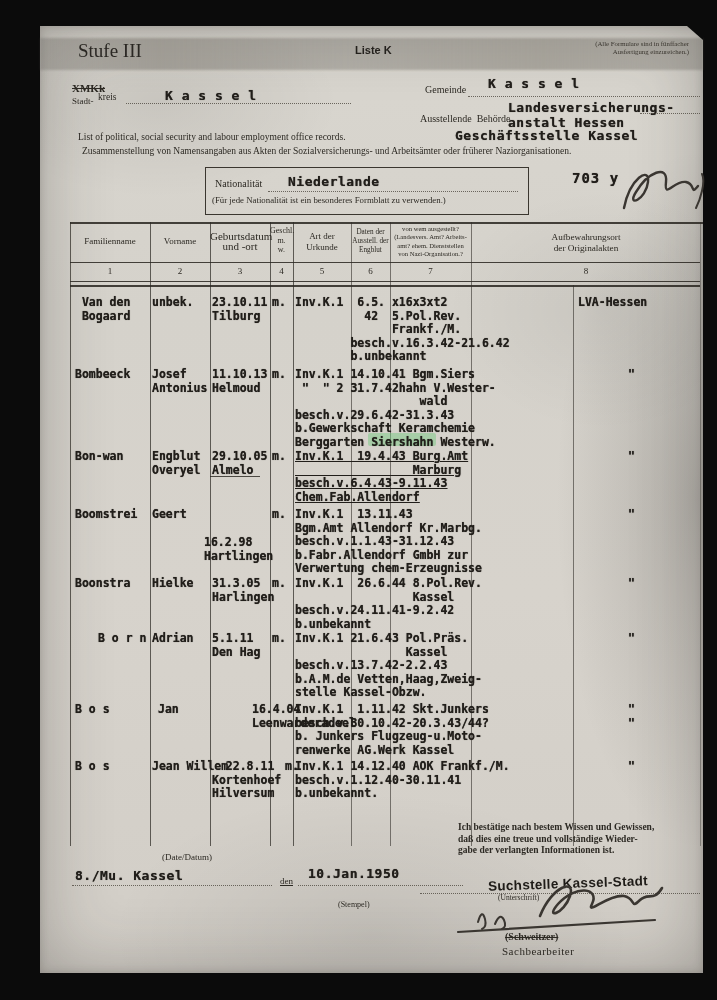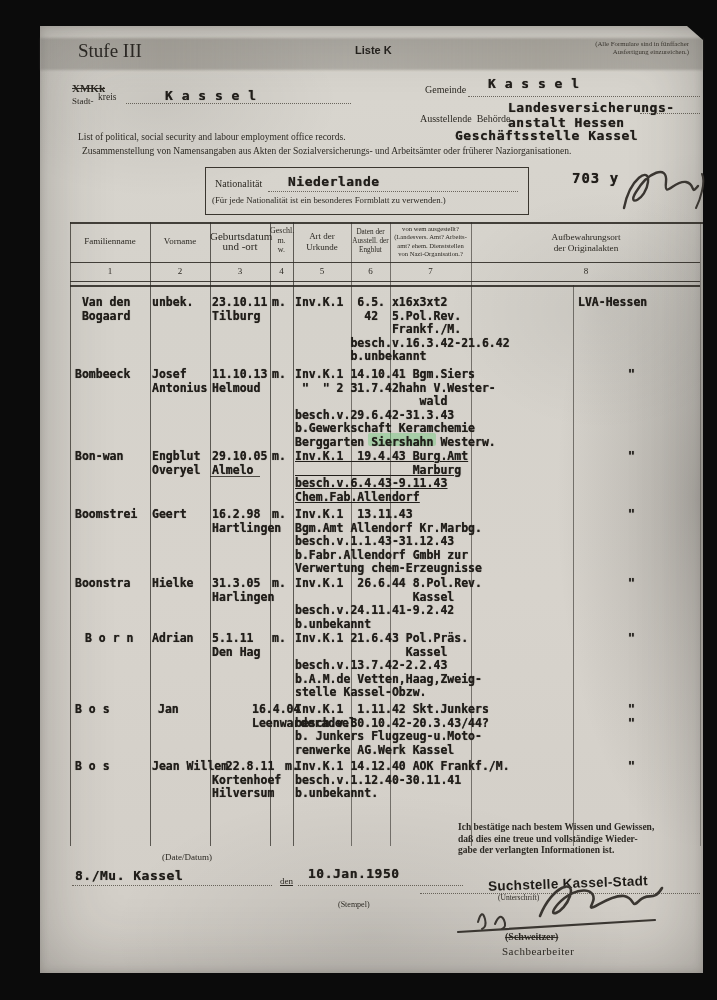--- a/index.html
+++ b/index.html
@@ -170,21 +170,21 @@
       <span class="t" style="left:232px;">m.</span>
       <span class="t" style="left:255px;text-decoration:underline;">Inv.K.1  19.4.43 Burg.Amt
                  Marburg
 besch.v.6.4.43-9.11.43
 Chem.Fab.Allendorf</span>
       <span class="t" style="left:588px;">"</span>
     </div>
     <div class="row" style="top:482px;">
       <span class="t" style="left:35px;">Boomstrei</span>
       <span class="t" style="left:112px;">Geert</span>
-      <span class="t" style="left:172px;">16.2.98
+      <span class="t" style="left:164px;margin-top:28px;">16.2.98
 Hartlingen</span>
       <span class="t" style="left:232px;">m.</span>
       <span class="t" style="left:255px;">Inv.K.1  13.11.43
 Bgm.Amt Allendorf Kr.Marbg.
 besch.v.1.1.43-31.12.43
 b.Fabr.Allendorf GmbH zur
 Verwertung chem-Erzeugnisse</span>
       <span class="t" style="left:588px;">"</span>
     </div>
     <div class="row" style="top:551px;">
@@ -193,21 +193,21 @@
       <span class="t" style="left:172px;">31.3.05
 Harlingen</span>
       <span class="t" style="left:232px;">m.</span>
       <span class="t" style="left:255px;">Inv.K.1  26.6.44 8.Pol.Rev.
                  Kassel
 besch.v.24.11.41-9.2.42
 b.unbekannt</span>
       <span class="t" style="left:588px;">"</span>
     </div>
     <div class="row" style="top:606px;">
-      <span class="t" style="left:35px;padding-left:10px;">B o r n</span>
+      <span class="t" style="left:48px;padding-left:10px;">B o r n</span>
       <span class="t" style="left:112px;">Adrian</span>
       <span class="t" style="left:172px;">5.1.11
 Den Hag</span>
       <span class="t" style="left:232px;">m.</span>
       <span class="t" style="left:255px;">Inv.K.1 21.6.43 Pol.Präs.
                 Kassel
 besch.v.13.7.42-2.2.43
 b.A.M.de Vetten,Haag,Zweig-
 stelle Kassel-Obzw.</span>
       <span class="t" style="left:588px;">"</span>

